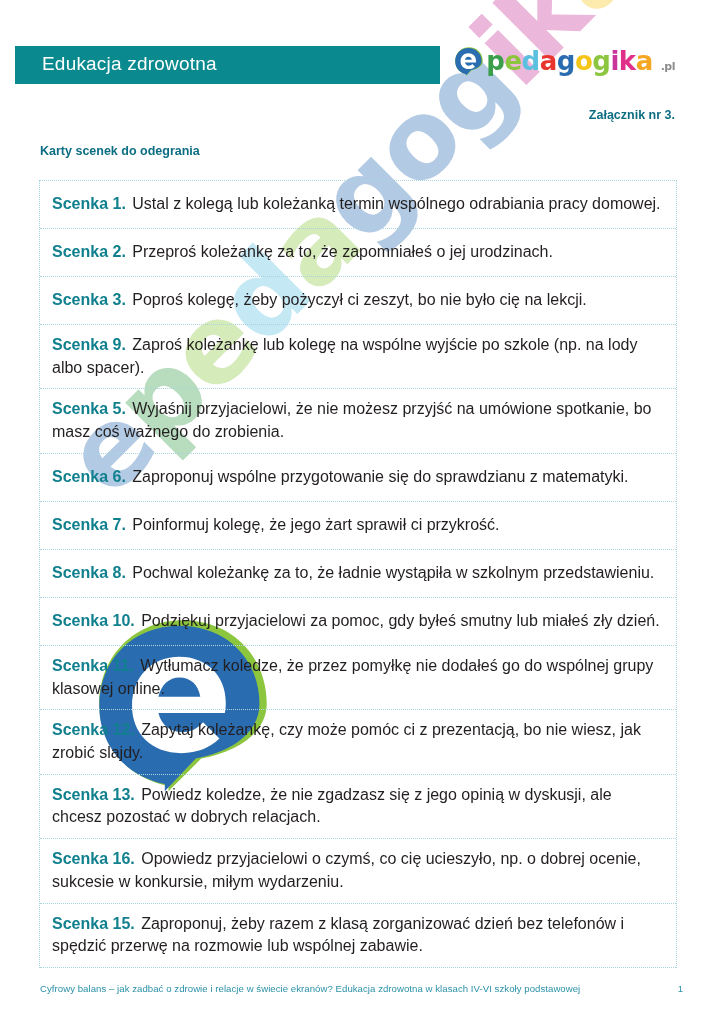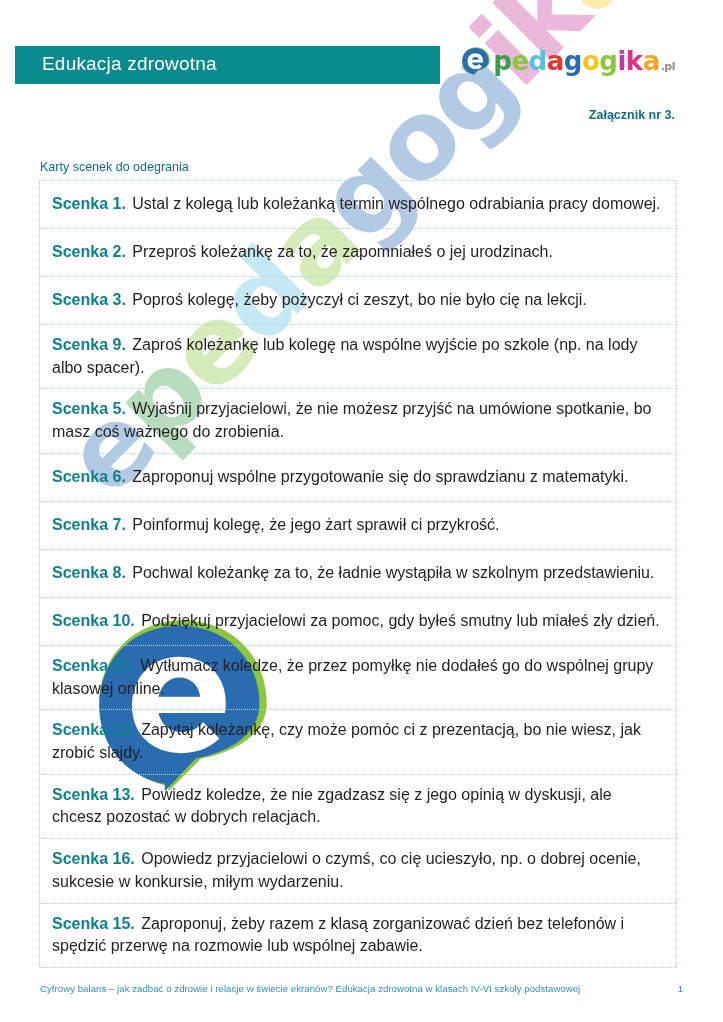--- a/index.html
+++ b/index.html
@@ -94,44 +94,43 @@
     width: 30px;
     height: 30px;
     margin-right: 2px;
     align-self: center;
   }
   .logo-letters span { display: inline-block; }
   .logo-tld {
     font-size: 11px;
     font-weight: 700;
     color: #8c8c8c;
-    margin-left: 1px;
+    margin-left: 8px;
   }
 
   
   .attachment {
     position: absolute;
     right: 48px;
     top: 108px;
     font-size: 12.5px;
     font-weight: bold;
     color: #0d6e83;
     z-index: 3;
   }
 
   
   .subtitle {
     position: absolute;
     left: 40px;
     top: 144px;
     font-size: 12.5px;
-    font-weight: normal;
+    font-weight: bold;
     color: #0d6e83;
     z-index: 3;
-    margin-top: 16px;
   }
 
   
   .scene-table {
     position: absolute;
     left: 39px;
     top: 180px;
     width: 636px;
     border: 1px dotted #a8d4dd;
     border-bottom: none;

